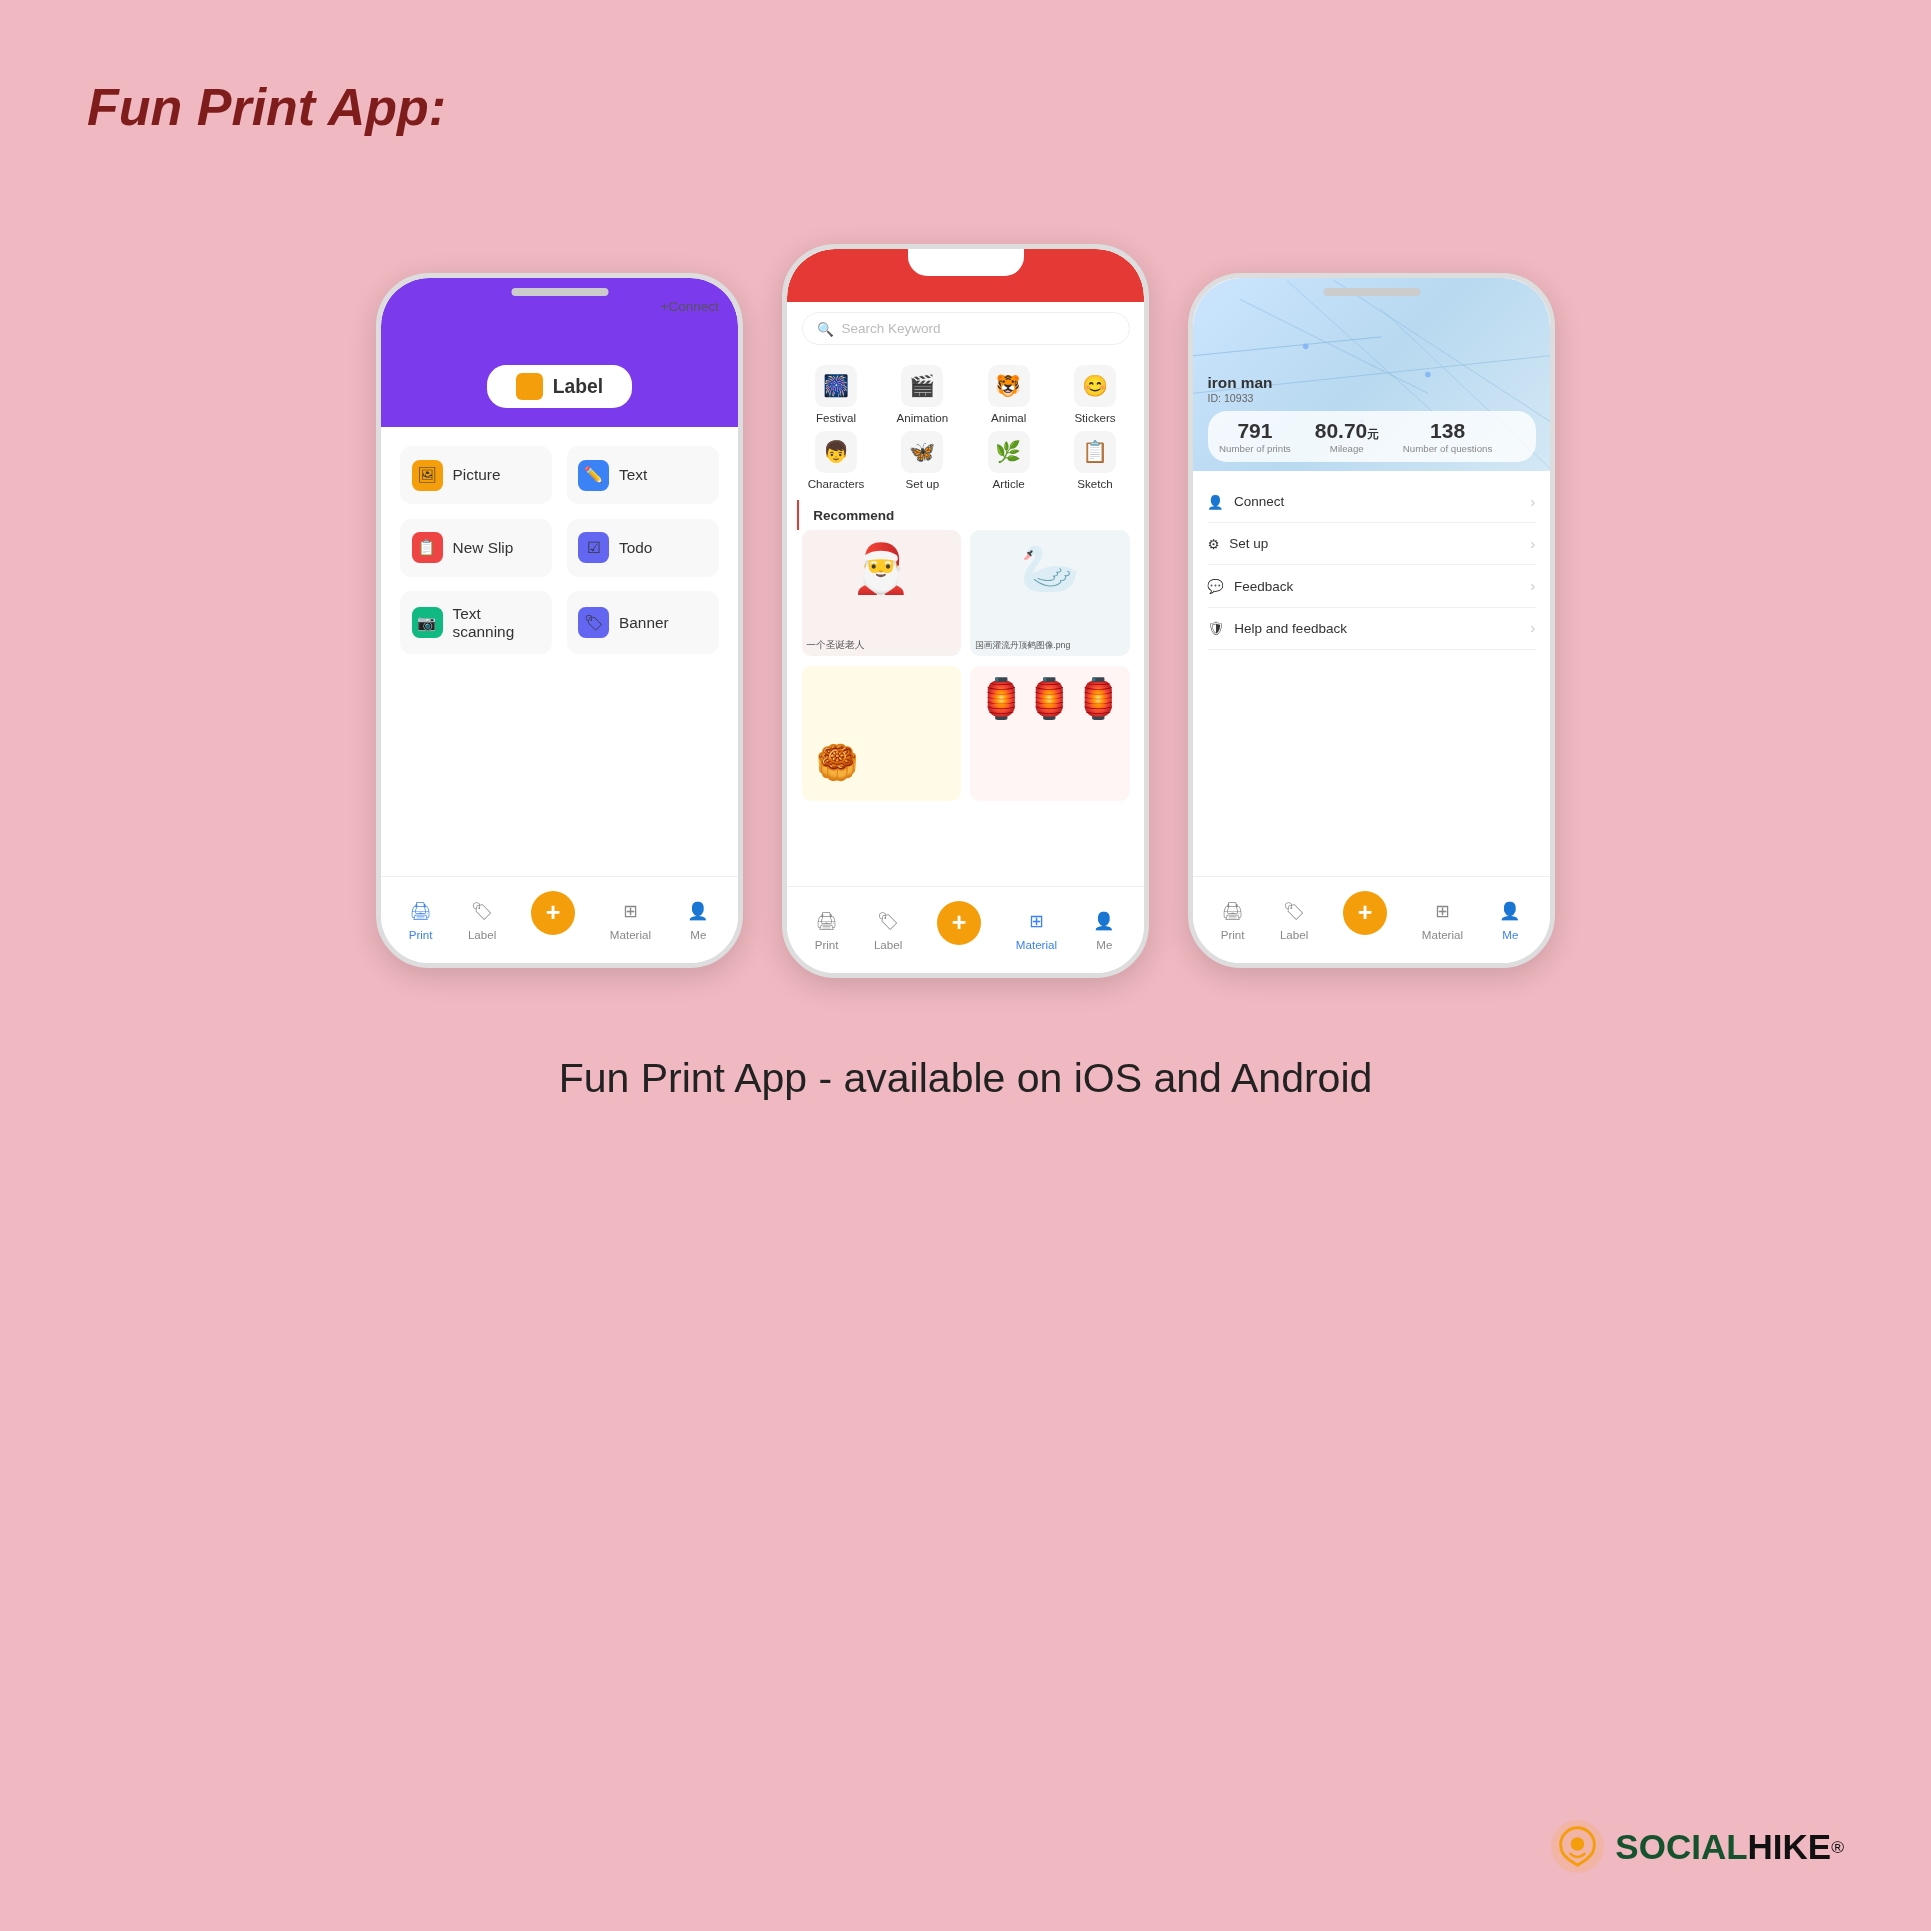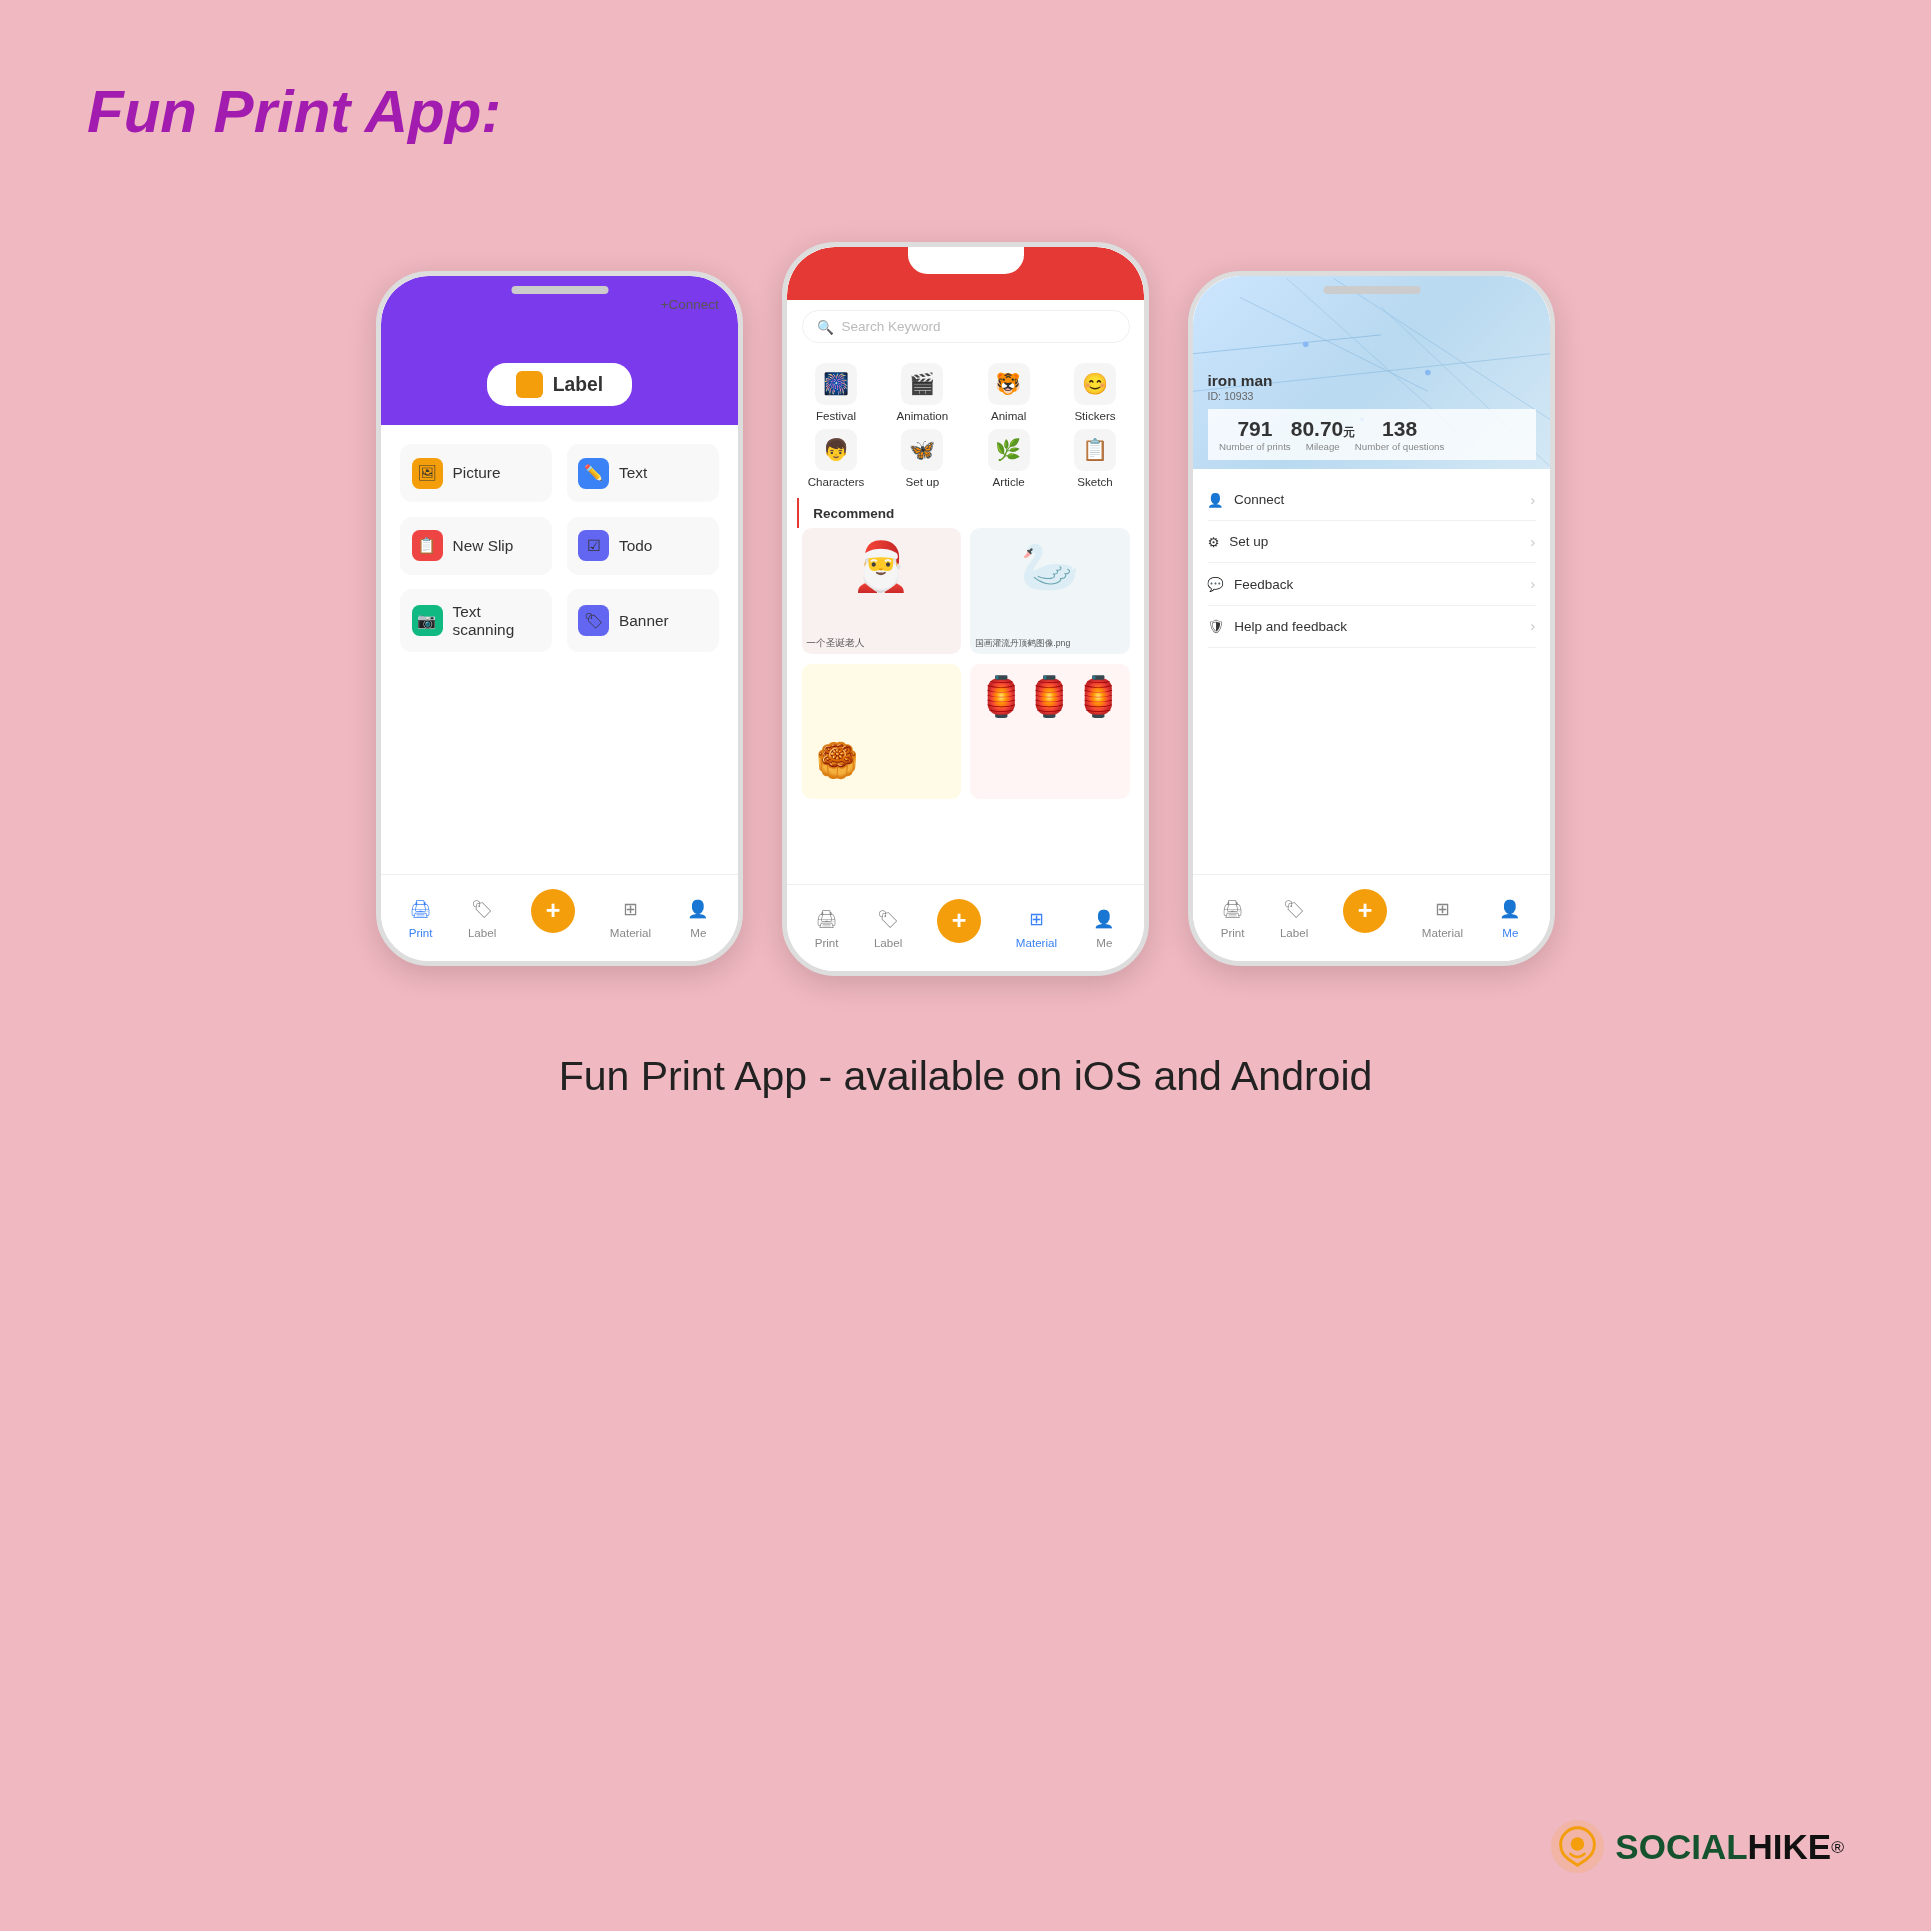--- a/index.html
+++ b/index.html
@@ -14,25 +14,25 @@
 
     .page-container {
       width: 1931px;
       height: 1931px;
       padding: 77px 87px;
       position: relative;
     }
 
     
     .app-title {
-      font-size: 60px;
+      font-size: 52px;
       font-weight: 900;
       font-style: italic;
-      color: #a21caf;
-      margin-bottom: 10px;
+      color: #7f1d1d;
+      margin-bottom: 21px;
       font-family: Arial Black, Arial, sans-serif;
     }
 
     .app-subtitle {
       font-size: 41px;
       color: #222;
       line-height: 1.4;
       margin-bottom: 58px;
       max-width: 1159px;
     }
@@ -568,21 +568,21 @@
 
           <div style="position:absolute;bottom:9.7px;left:14.5px;right:14.5px;">
             <div style="display:flex;justify-content:space-between;align-items:center;">
               <div>
                 <div style="font-size:15.4px;font-weight:bold;color:#333;">iron man</div>
                 <div style="font-size:10.6px;color:#666;">
                   <span>ID: 10933</span>
                 </div>
               </div>
             </div>
-            <div style="display:flex;margin-top:7.7px;background:rgba(255,255,255,0.8);border-radius:1px;padding:7.7px 11.6px;">
+            <div style="display:flex;gap:24px;margin-top:7.7px;background:rgba(255,255,255,0.8);border-radius:19px;padding:7.7px 11.6px;">
               <div class="stat-item">
                 <div class="stat-number">791</div>
                 <div class="stat-label">Number of prints</div>
               </div>
               <div class="stat-item">
                 <div class="stat-number">80.70<span style="font-size:11.6px;">元</span></div>
                 <div class="stat-label">Mileage</div>
               </div>
               <div class="stat-item">
                 <div class="stat-number">138</div>

